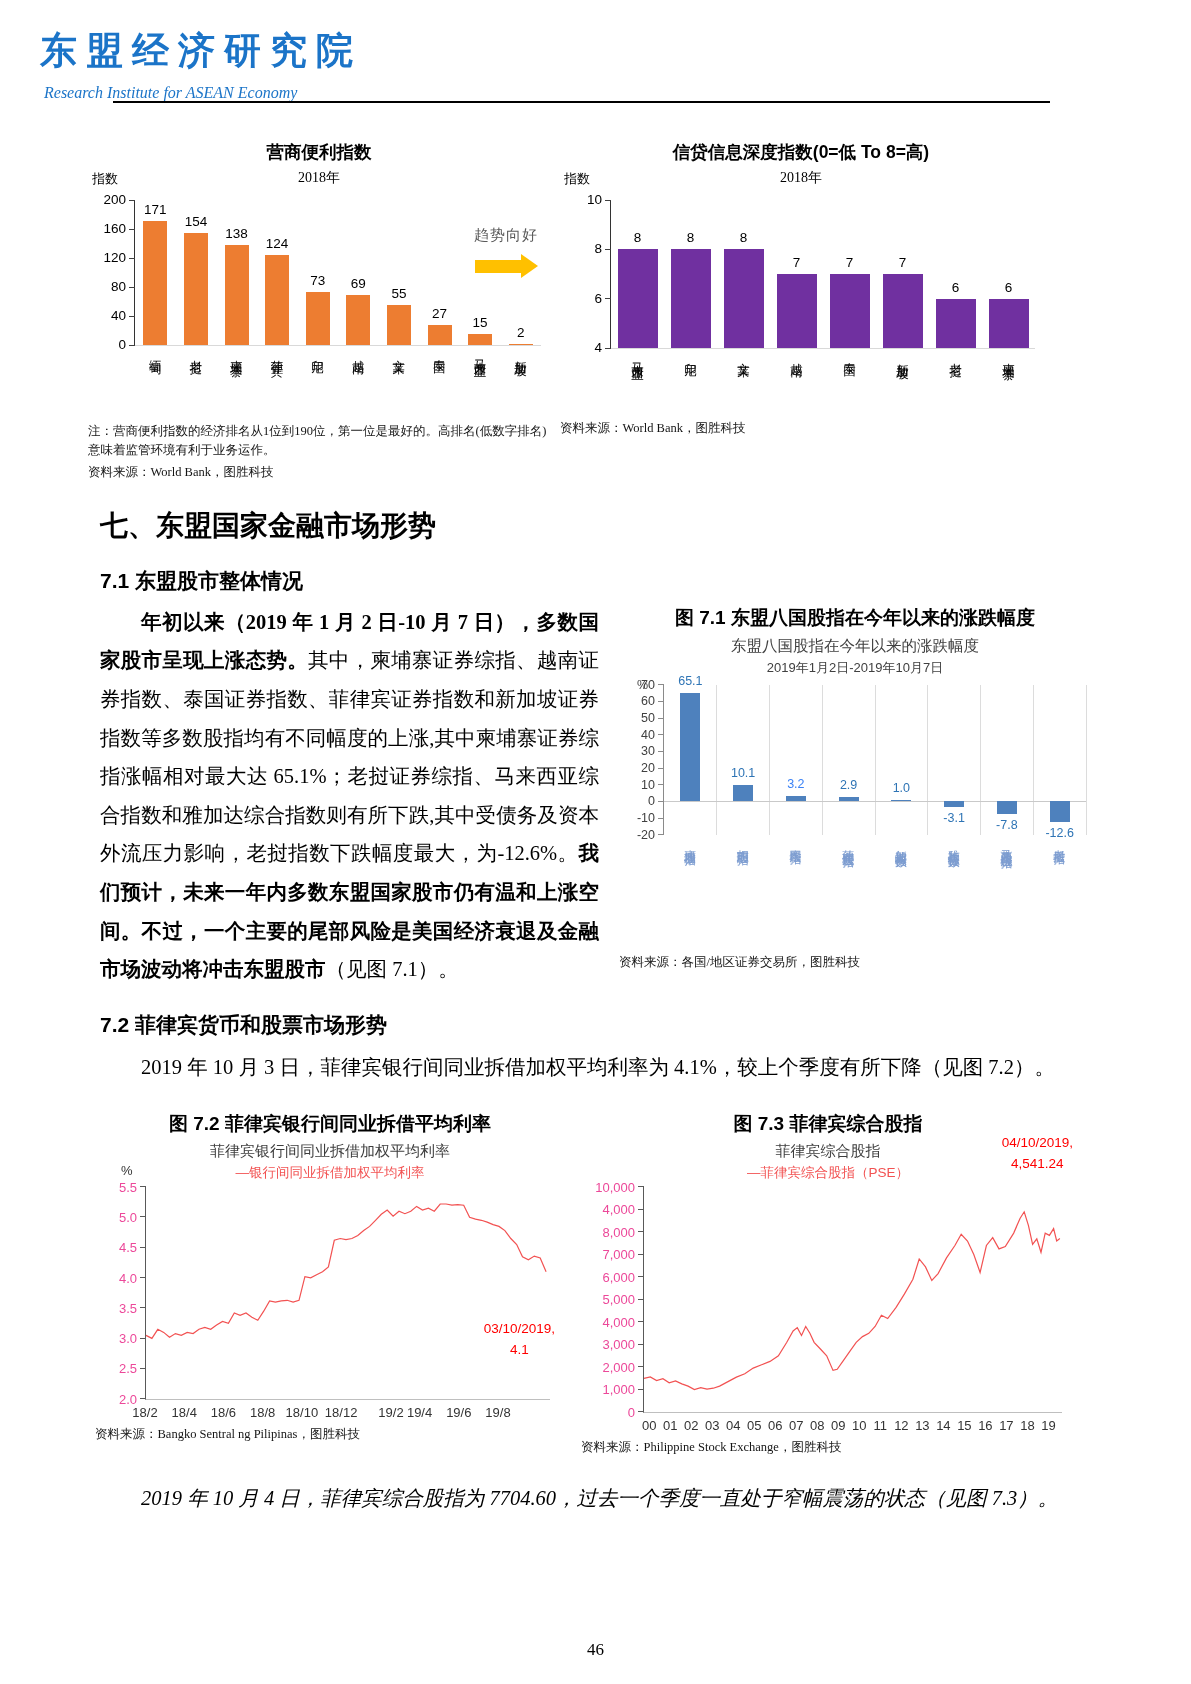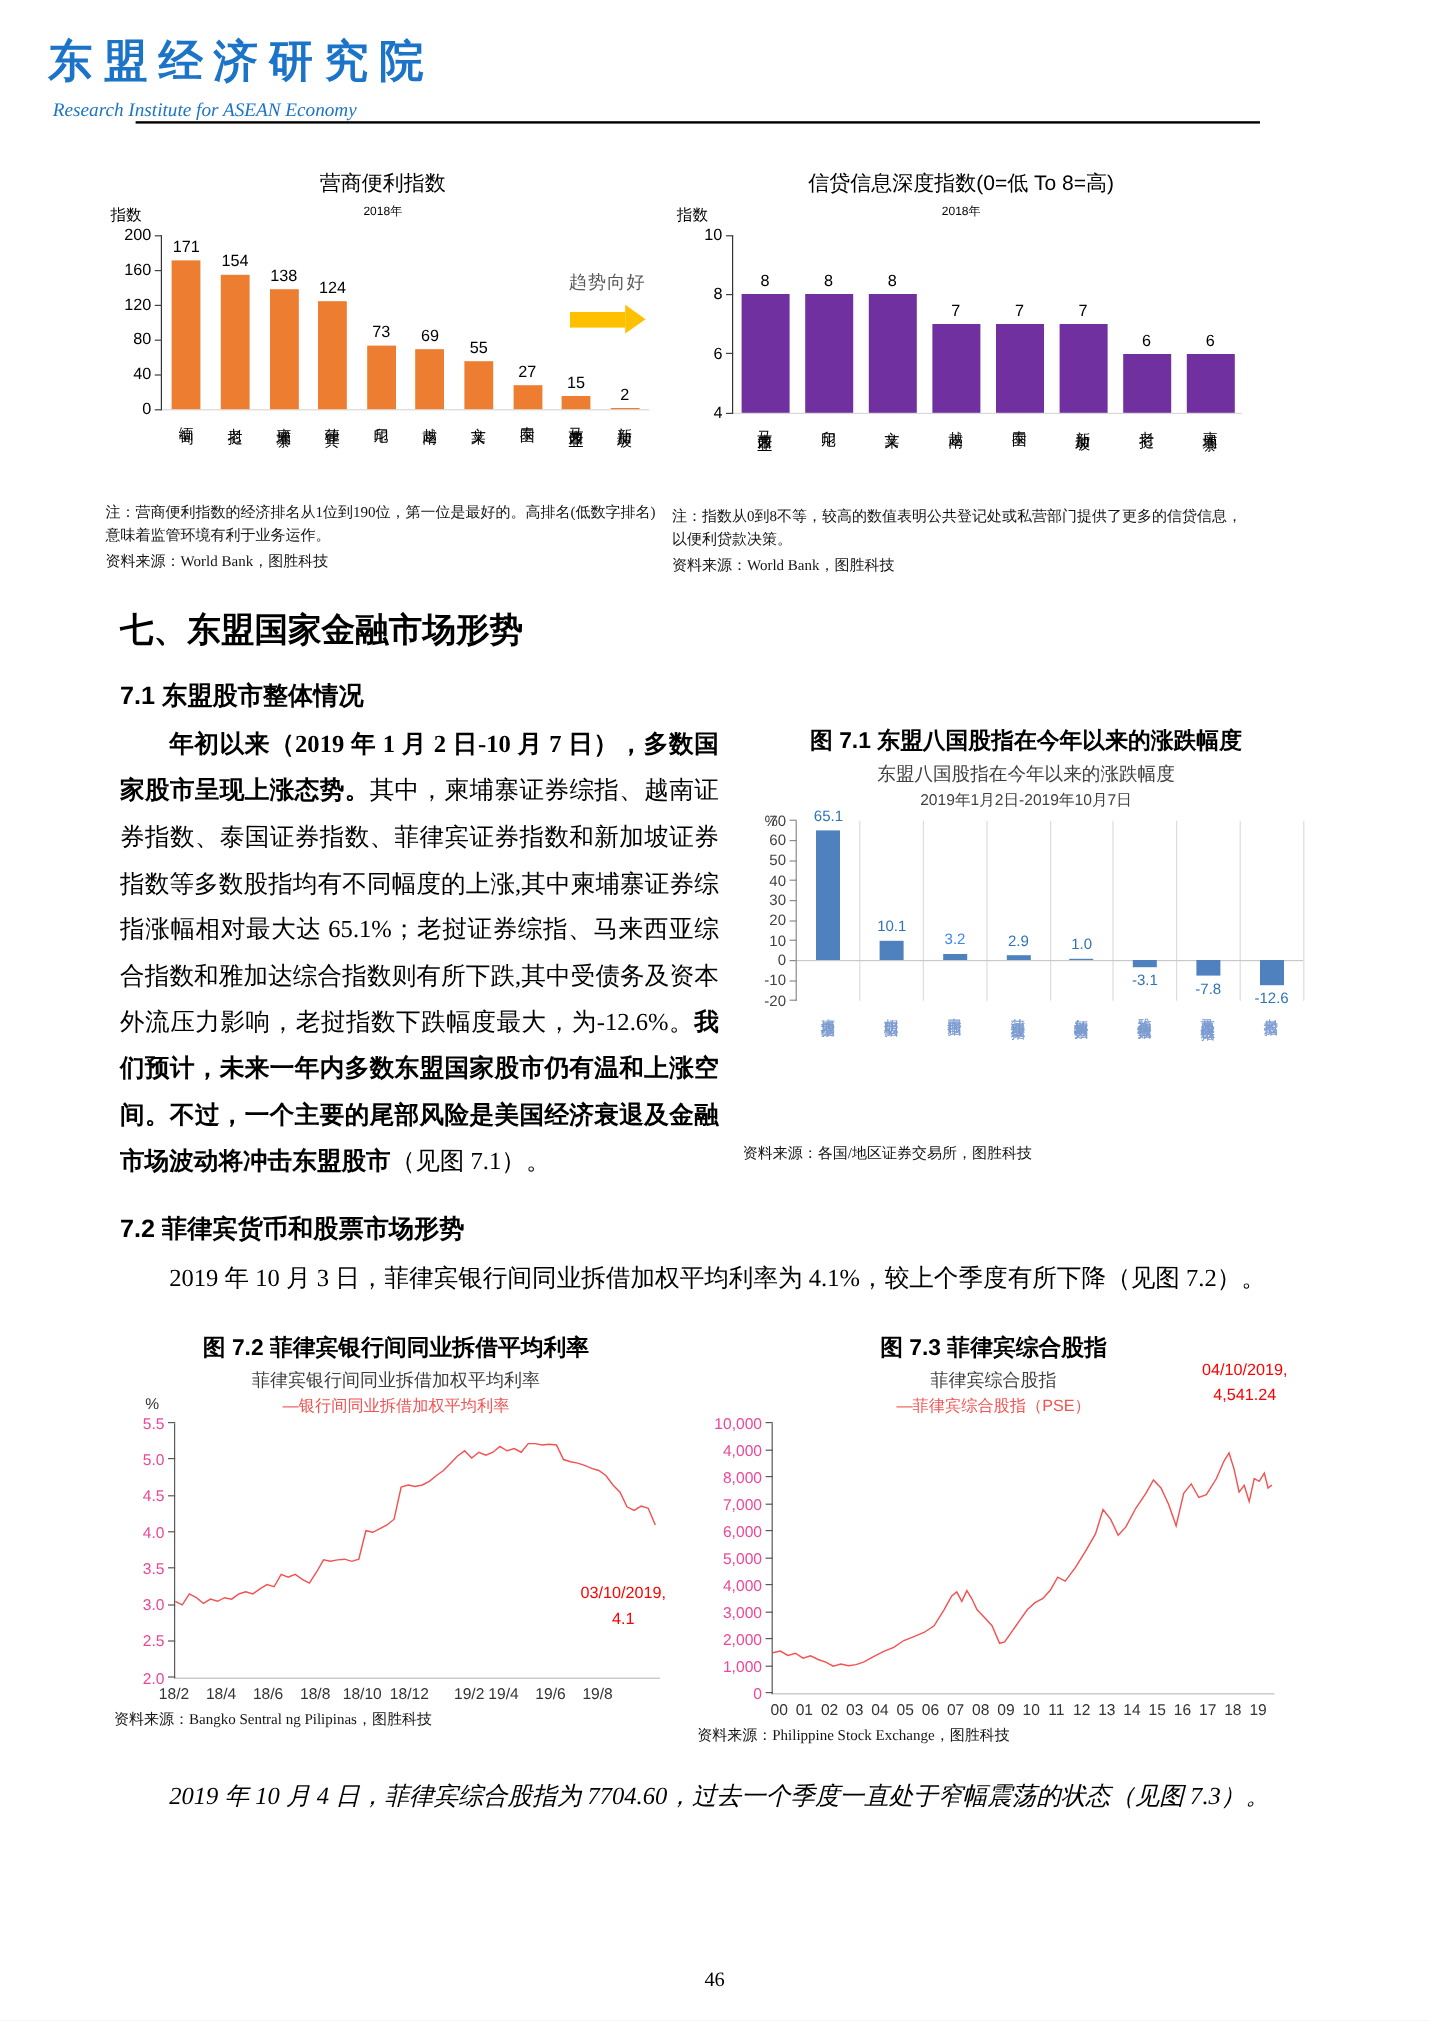--- a/index.html
+++ b/index.html
@@ -8,22 +8,22 @@
   
   .header{padding:26px 0 0 40px;}
   .logo{color:#1b74c8;font-family:"Liberation Sans",sans-serif;font-weight:bold;font-size:37px;letter-spacing:9px;}
   .logo-sub{color:#1b74c8;font-style:italic;font-size:16px;margin:8px 0 0 4px;font-family:"Liberation Serif",serif;}
   .header-rule{position:absolute;left:113px;top:101px;width:937px;height:2px;background:#000;}
   
   .topcharts{display:flex;margin:38px 0 0 88px;gap:10px;}
   .cbox{position:relative;font-family:"Liberation Sans",sans-serif;}
   .cbox1{width:462px;}
   .cbox2{width:482px;}
-  .c-title{text-align:center;font-weight:normal;font-size:17.5px;}
-  .c-sub{text-align:center;font-size:10px;margin-top:5px;}
+  .c-title{text-align:center;font-weight:bold;font-size:17.5px;}
+  .c-sub{text-align:center;font-size:14px;margin-top:5px;font-family:Liberation Serif, serif;}
   .c-ylab{position:absolute;left:4px;top:30px;font-size:13px;}
   .plot{position:relative;border-left:1.5px solid #333;border-bottom:1.5px solid #d9d9d9;margin-top:13px;}
   .cbox1 .plot{margin-left:46px;}
   .cbox2 .plot{margin-left:50px;}
   .ytl{position:absolute;left:-45px;width:36px;text-align:right;font-size:13.5px;line-height:18px;}
   .ymk{position:absolute;left:-6px;width:6px;border-top:1px solid #404040;}
   .bar{position:absolute;}
   .blab{position:absolute;text-align:center;font-size:13.5px;}
   .vgrid{position:absolute;top:0;bottom:0;width:1px;background:#dcdcdc;}
   .zline{position:absolute;left:0;right:0;border-top:1px solid #c9c9c9;}
@@ -227,21 +227,20 @@
           <div class="xcell">
             <span class="vtext">新加坡</span>
           </div>
           <div class="xcell">
             <span class="vtext">老挝</span>
           </div>
           <div class="xcell">
             <span class="vtext">柬埔寨</span>
           </div>
         </div>
-      <div class="cnote">注：指数从0到8不等，较高的数值表明公共登记处或私营部门提供了更多的信贷信息，以便利贷款决策。</div>
       <div class="csource">资料来源：World Bank，图胜科技</div>
     </div>
 
   </div>
 
   <div class="s7">七、东盟国家金融市场形势</div>
   <div class="s71">7.1 东盟股市整体情况</div>
 
   <div class="sec71">
     <div class="fig71">

